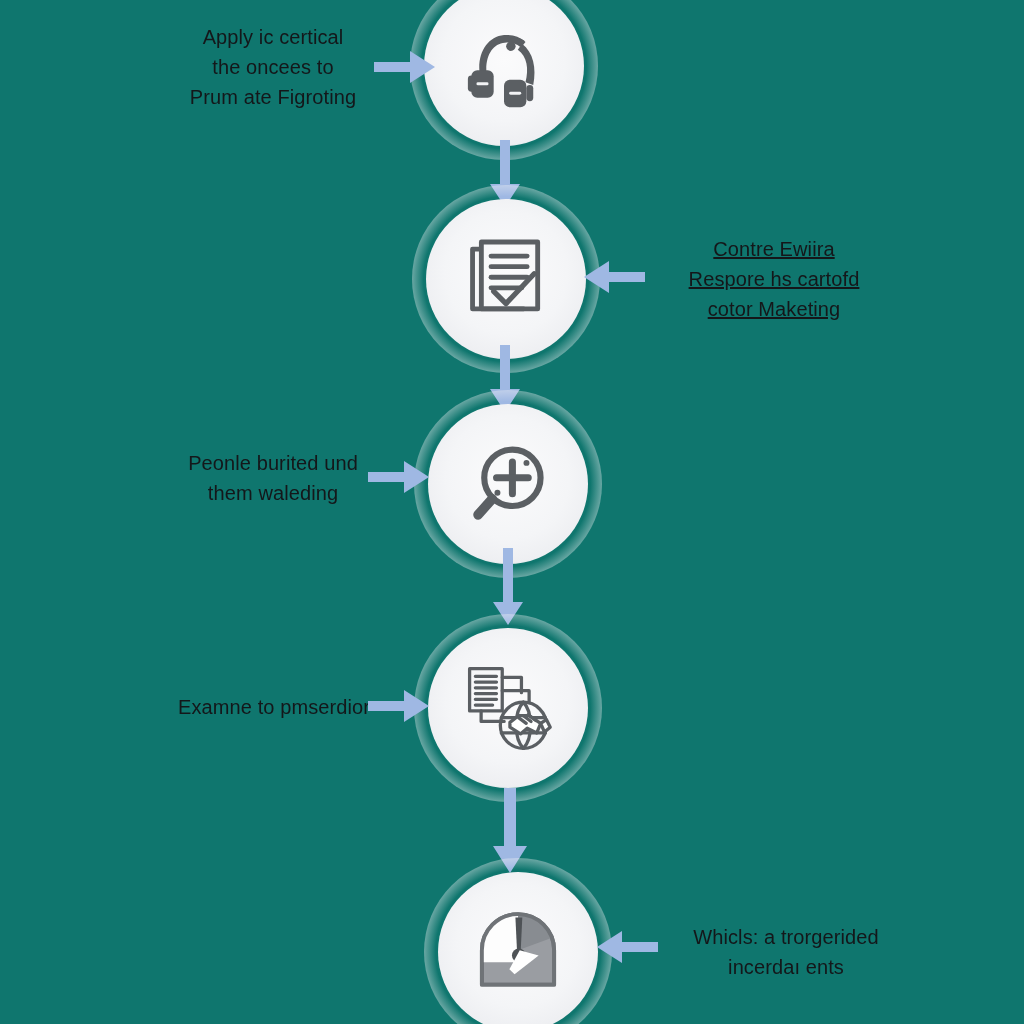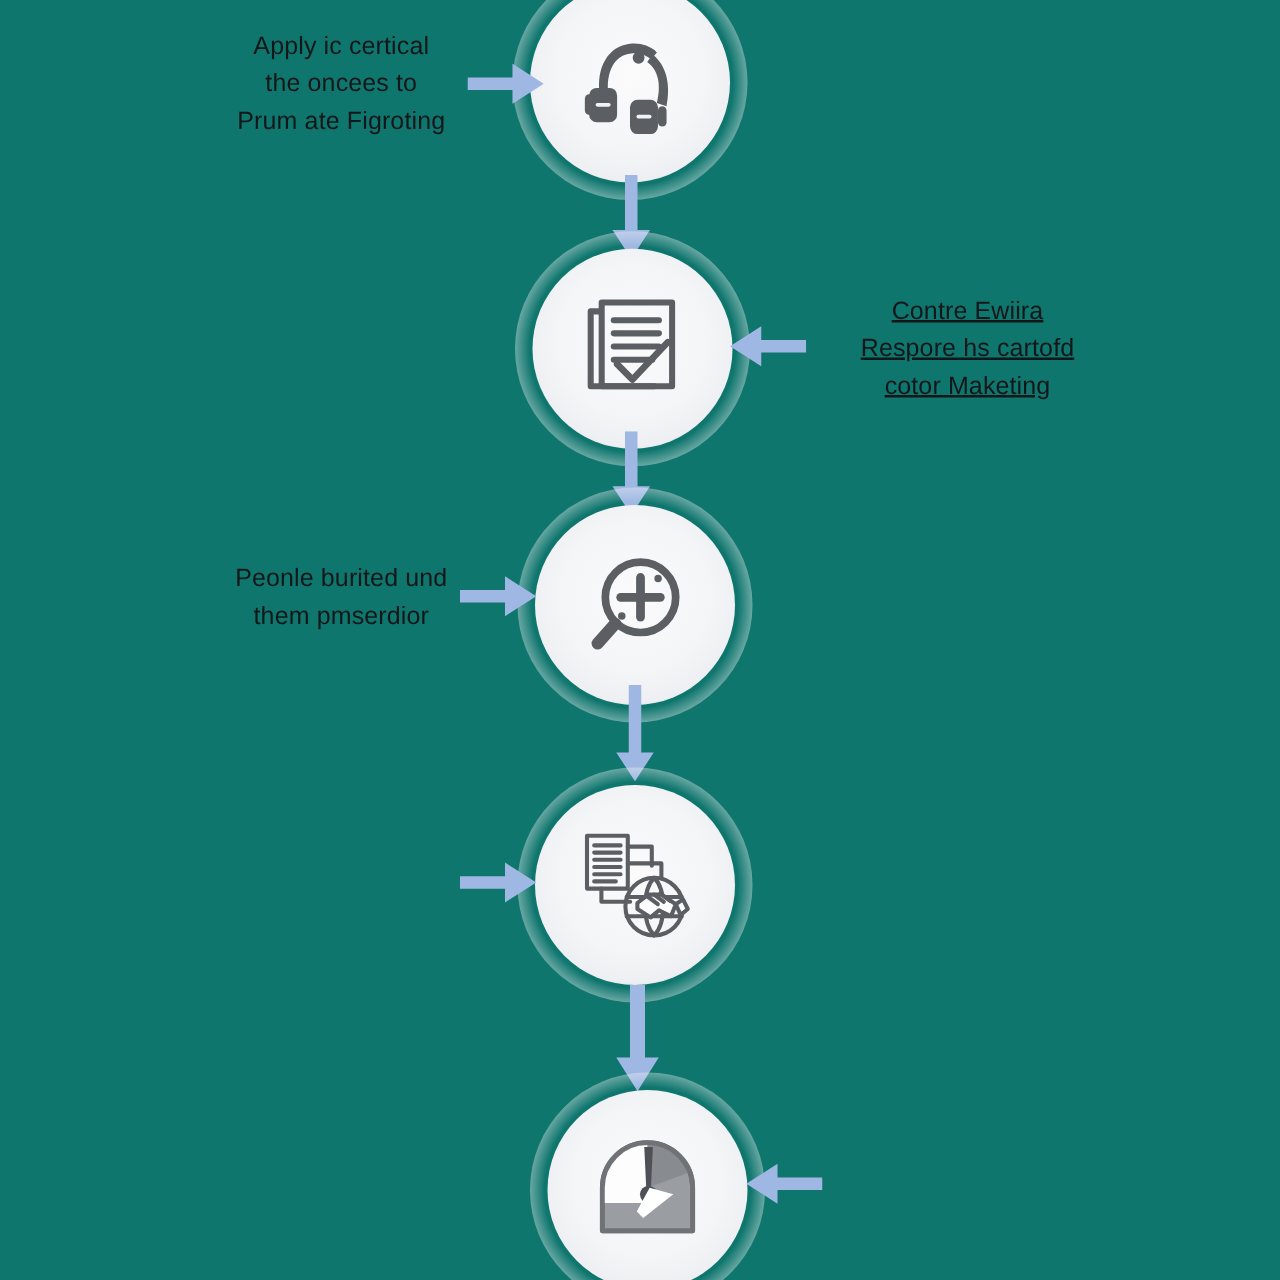--- a/index.html
+++ b/index.html
@@ -170,21 +170,21 @@
           <path d="M37 43 H73" stroke-width="8"></path>
           <path d="M32 67 L16 85" stroke-width="11"></path>
         </g>
         <circle cx="71" cy="26" r="3.4" fill="#5b5f63"></circle>
         <circle cx="38" cy="60" r="3.4" fill="#5b5f63"></circle>
       </svg>
     </span>
   </div>
 
   <div class="step-caption" style="left:150px; top:448px; width:246px;">Peonle burited und
-them pmserdior</div>
+them waleding</div>
 
   <div class="arrow" style="left:368px; top:458px;">
     <svg width="62" height="38" viewBox="0 0 62 38">
       <path d="M0 14 H36 V3 L61 19 L36 35 V24 H0 Z" fill="#9fb8e3"></path>
     </svg>
   </div>
 
   <div class="arrow" style="left:492px; top:548px;">
     <svg width="32" height="78" viewBox="0 0 32 78">
       <path d="M11 0 H21 V54 H31 L16 77 L1 54 H11 Z" fill="#9fb8e3"></path>
@@ -209,20 +209,21 @@
           <path d="M43 60 H89 M43 76 H89"></path>
 
           <path d="M52 65 L61 58 L72 58 L84 66 L80 76 L70 71 L63 77 L52 70 Z" fill="#ffffff"></path>
           <path d="M61 60 L69 66 M66 58 L74 64 M71 57 L79 63"></path>
           <path d="M84 66 L90 62 L94 70 L88 75 Z" fill="#ffffff"></path>
         </g>
       </svg>
     </span>
   </div>
 
+  <div class="step-caption" style="left:152px; top:692px; width:244px;">Examne to pmserdior</div>
 
   <div class="arrow" style="left:368px; top:687px;">
     <svg width="62" height="38" viewBox="0 0 62 38">
       <path d="M0 14 H36 V3 L61 19 L36 35 V24 H0 Z" fill="#9fb8e3"></path>
     </svg>
   </div>
 
   <div class="arrow" style="left:492px; top:788px;">
     <svg width="36" height="86" viewBox="0 0 36 86">
       <path d="M12 0 H24 V58 H35 L18 85 L1 58 H12 Z" fill="#9fb8e3"></path>
@@ -241,20 +242,22 @@
         <path d="M47 10 L55 10 L53 52 L49 52 Z" fill="#4e5256"></path>
         <circle cx="51" cy="54" r="8" fill="#4e5256"></circle>
 
         <path d="M40 70 L52 48 L74 54 L46 76 Z" fill="#ffffff"></path>
 
         <path d="M8 88 V48 A42 42 0 0 1 92 48 V88 Z" fill="none" stroke="#6f7377" stroke-width="4.5" stroke-linejoin="round"></path>
       </svg>
     </span>
   </div>
 
+  <div class="step-caption" style="left:655px; top:922px; width:262px;">Whicls: a trorgerided
+incerdaı ents</div>
 
   <div class="arrow" style="left:596px; top:928px;">
     <svg width="62" height="38" viewBox="0 0 62 38">
       <path d="M62 14 H26 V3 L1 19 L26 35 V24 H62 Z" fill="#9fb8e3"></path>
     </svg>
   </div>
 
 </div>
 
 </body></html>

